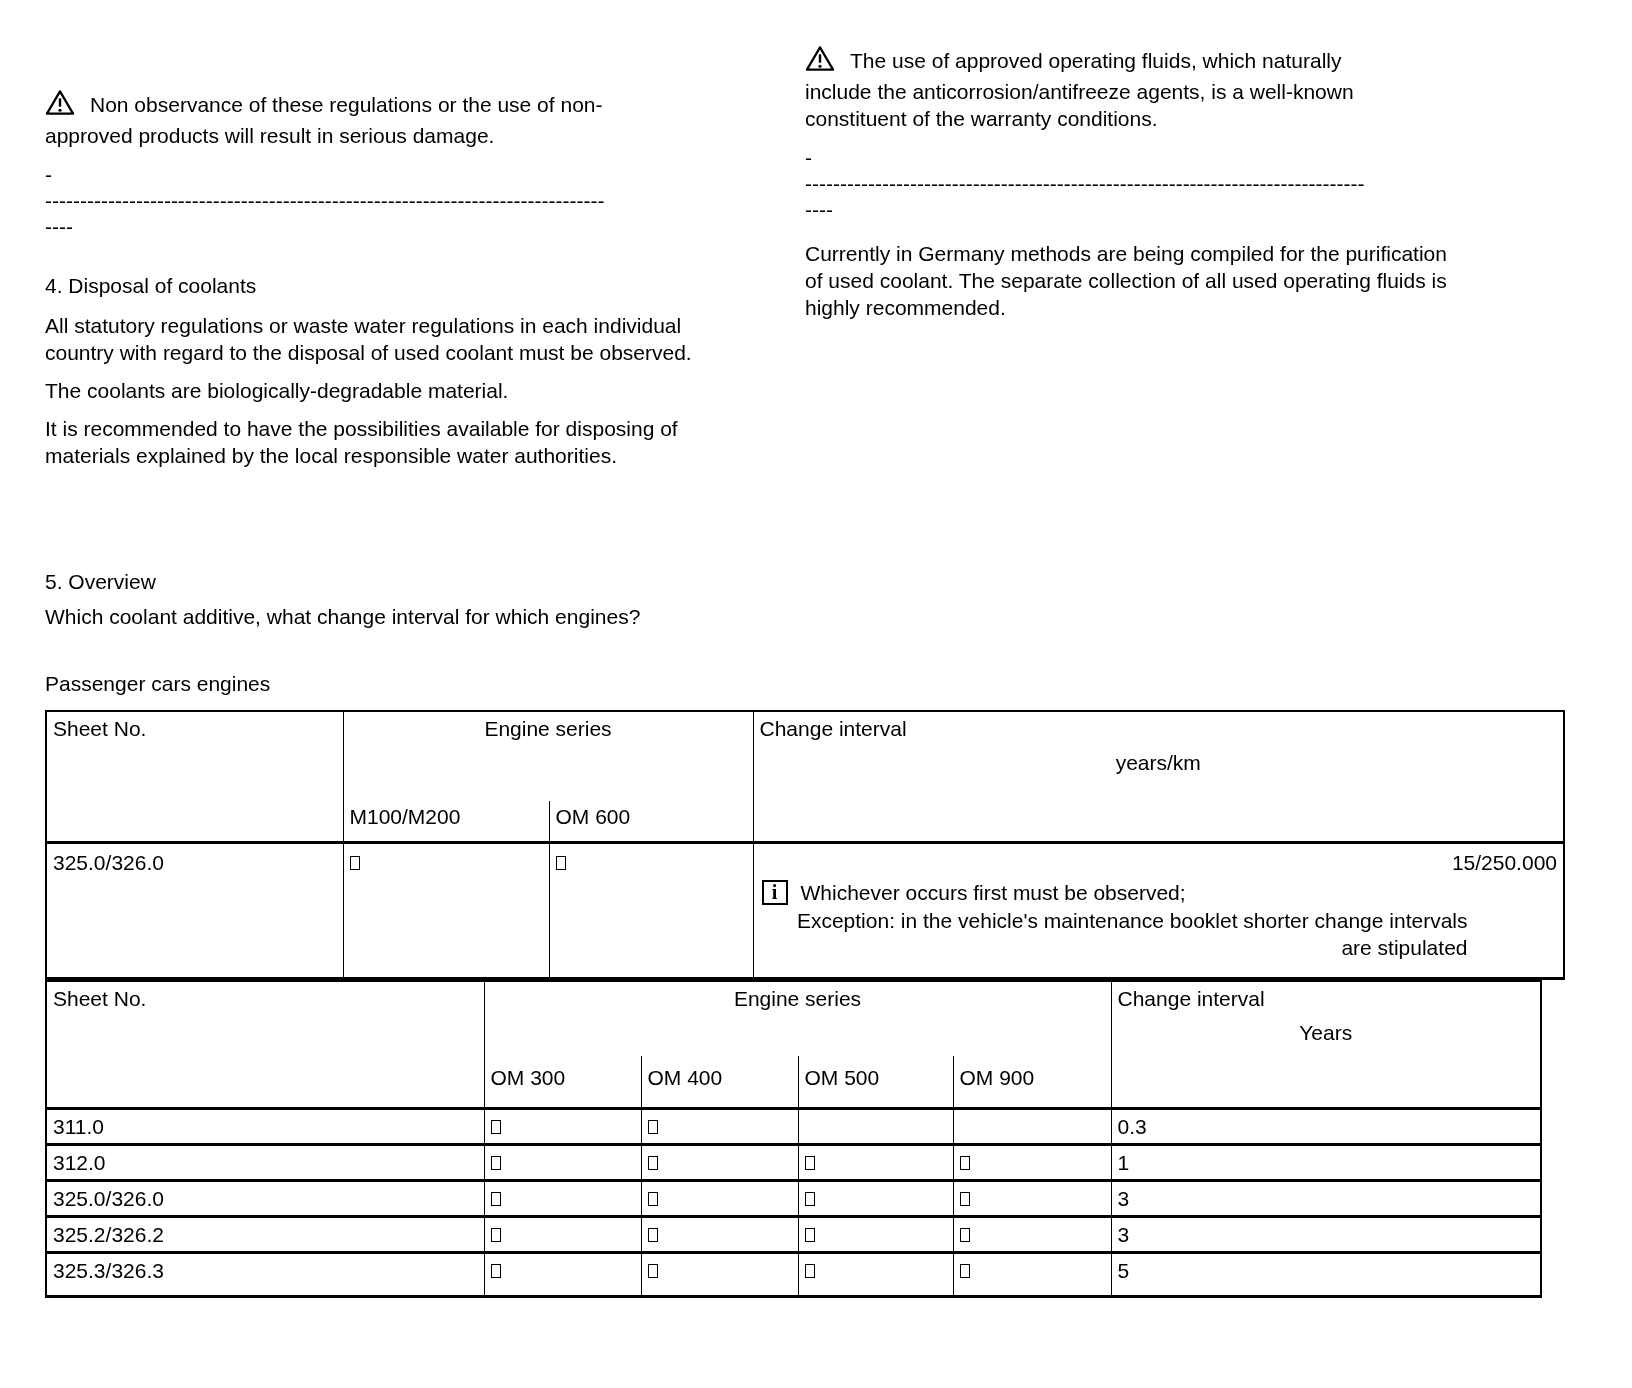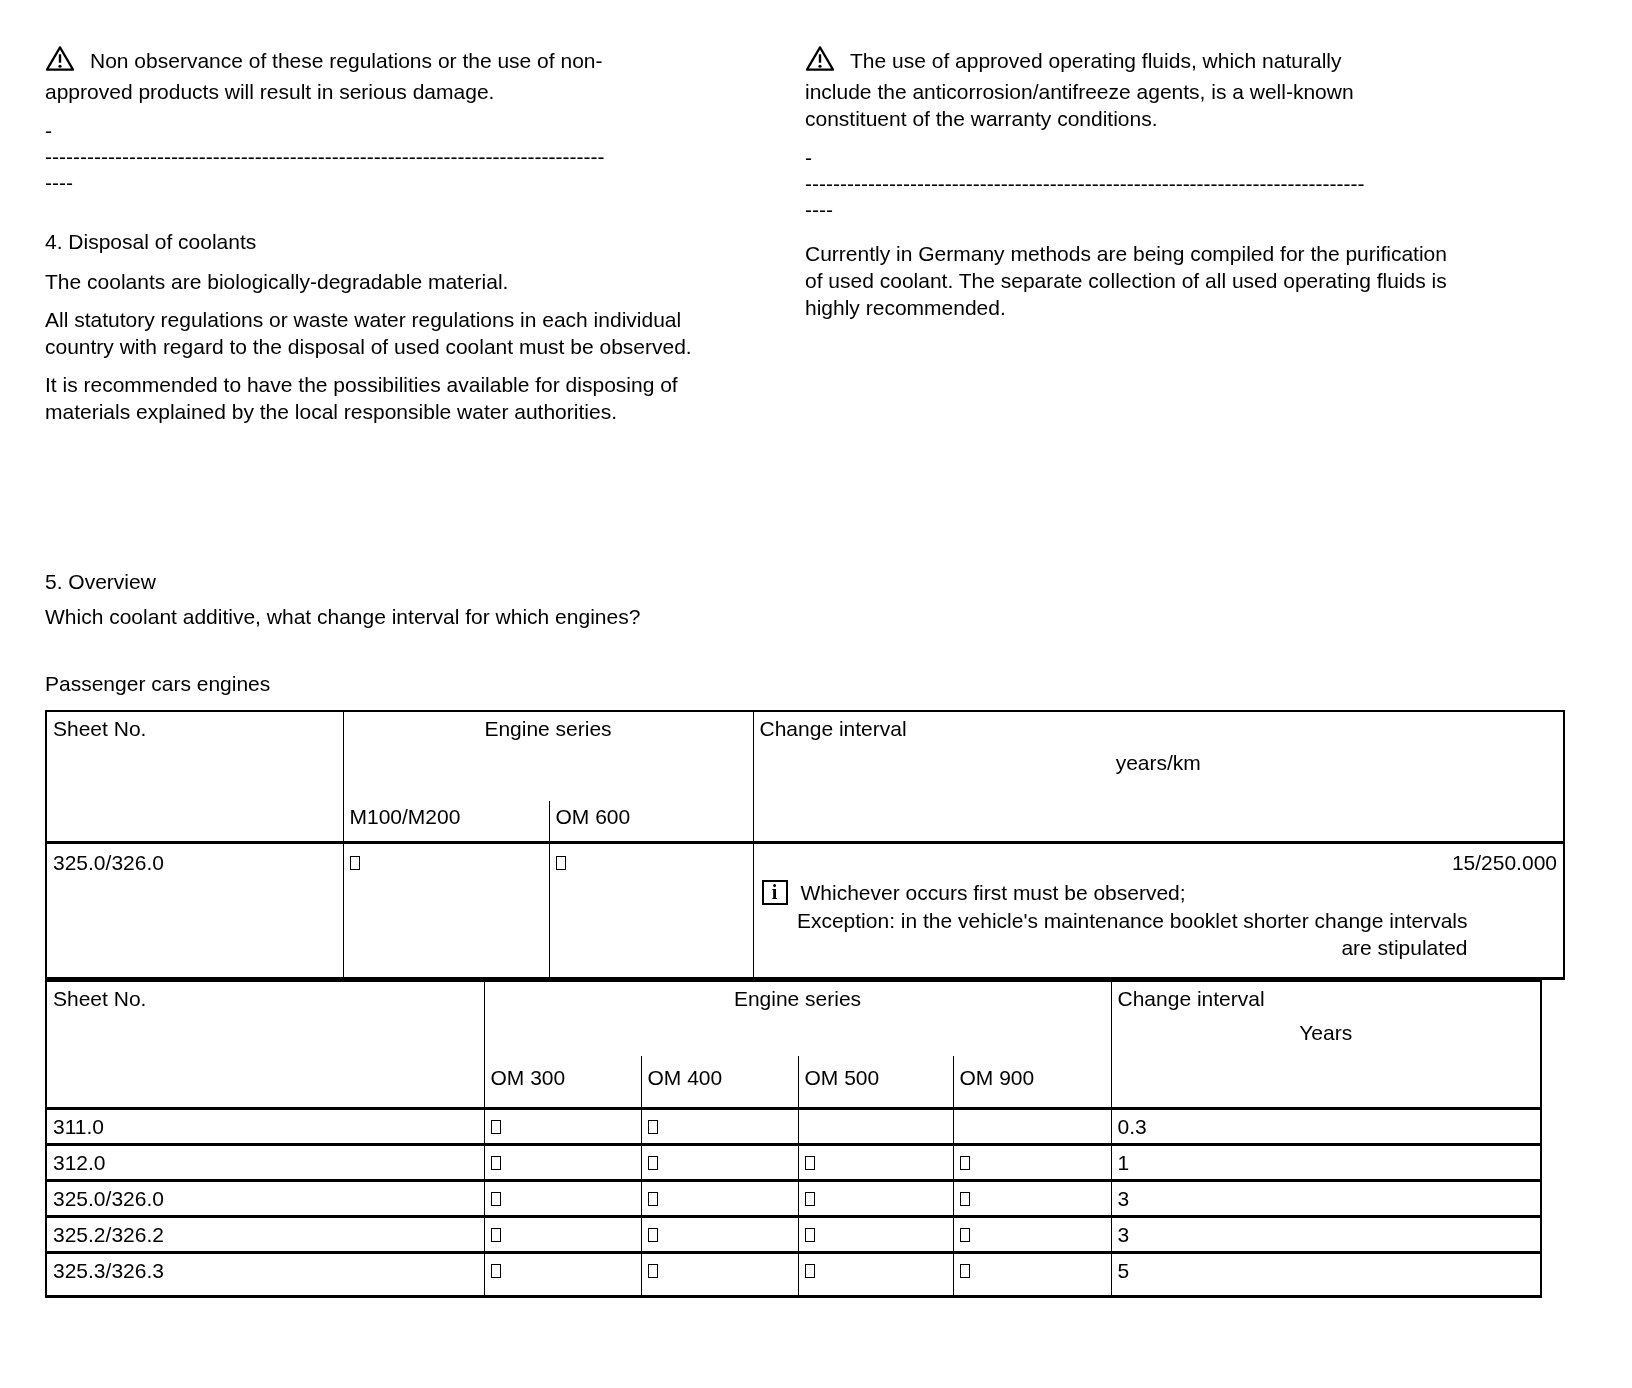--- a/index.html
+++ b/index.html
@@ -7,21 +7,21 @@
   body {
     width:1632px; height:1388px;
     font-family:"Liberation Sans", sans-serif;
     font-size:21px; line-height:27px; color:#000;
     overflow:hidden;
   }
   .page { position:relative; padding:45px 0 0 45px; width:1632px; }
 
   
   .columns { display:flex; height:523px; }
-  .col-left  { width:660px; }
+  .col-left  { width:660px;margin-top:44px; }
   .col-right { width:660px; margin-left:100px; }
 
   .warn-para { max-width:592px; margin-bottom:13px; }
   .warn-icon { display:inline-block; vertical-align:-4px; margin-right:15px; }
 
   .dash-single { line-height:26px; }
   .dash-long { line-height:26px; white-space:nowrap; overflow:hidden; max-width:600px; }
   .dash-short { line-height:26px; }
 
   .sec-title { margin-top:32px; margin-bottom:13px; }
@@ -81,22 +81,22 @@
         <span class="warn-icon"><svg width="30" height="27" viewBox="0 0 32 29">
               <path d="M16 2.5 L30 26.5 L2 26.5 Z" fill="none" stroke="#000" stroke-width="2.4" stroke-linejoin="round"></path>
               <line x1="16" y1="10" x2="16" y2="19" stroke="#000" stroke-width="2.6"></line>
               <circle cx="16" cy="22.8" r="1.7" fill="#000"></circle>
             </svg></span><span>Non observance of these regulations or the use of non-approved products will result in serious damage.</span>
       </div>
       <div class="dash-single">-</div>
       <div class="dash-long">--------------------------------------------------------------------------------</div>
       <div class="dash-short">----</div>
       <div class="sec-title">4. Disposal of coolants</div>
+      <p class="bodytext">All statutory regulations or waste water regulations in each individual country with regard to the disposal of used coolant must be observed.</p>
       <p class="bodytext">The coolants are biologically-degradable material.</p>
-      <p class="bodytext">All statutory regulations or waste water regulations in each individual country with regard to the disposal of used coolant must be observed.</p>
       <p class="bodytext">It is recommended to have the possibilities available for disposing of materials explained by the local responsible water authorities.</p>
     </div>
 
     <div class="col-right">
       <div class="warn-para">
         <span class="warn-icon"><svg width="30" height="27" viewBox="0 0 32 29">
               <path d="M16 2.5 L30 26.5 L2 26.5 Z" fill="none" stroke="#000" stroke-width="2.4" stroke-linejoin="round"></path>
               <line x1="16" y1="10" x2="16" y2="19" stroke="#000" stroke-width="2.6"></line>
               <circle cx="16" cy="22.8" r="1.7" fill="#000"></circle>
             </svg></span><span>The use of approved operating fluids, which naturally include the anticorrosion/antifreeze agents, is a well-known constituent of the warranty conditions.</span>

